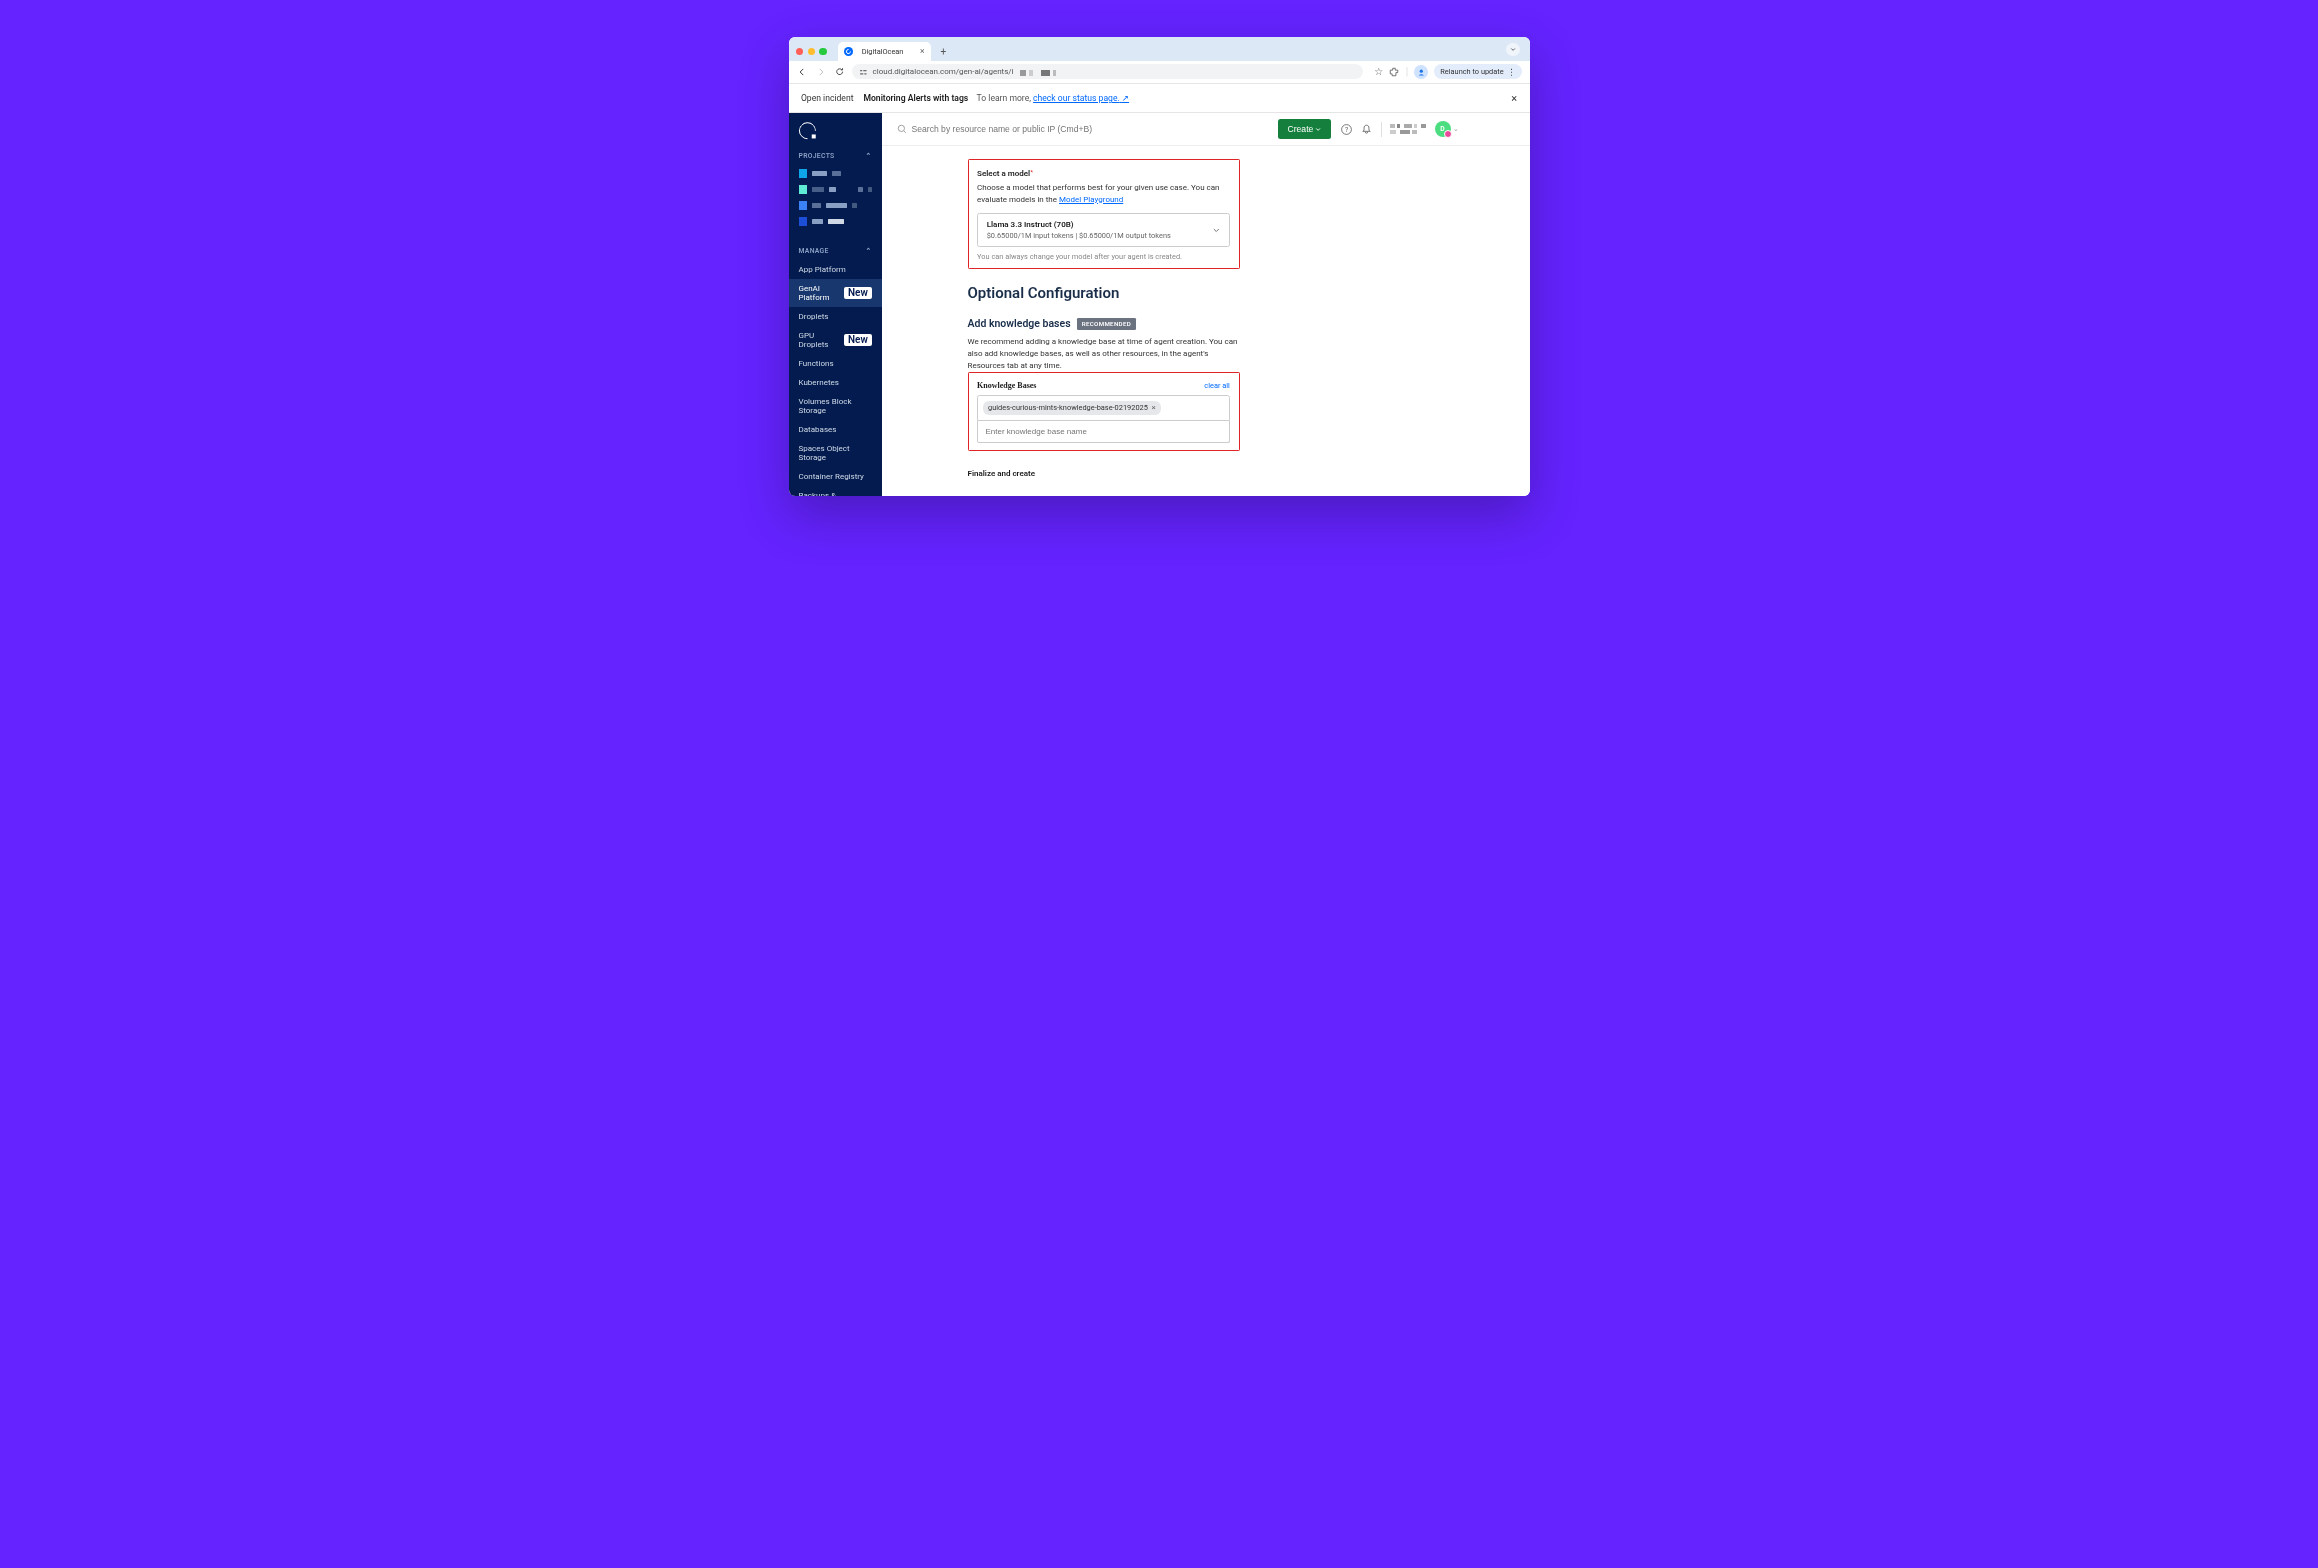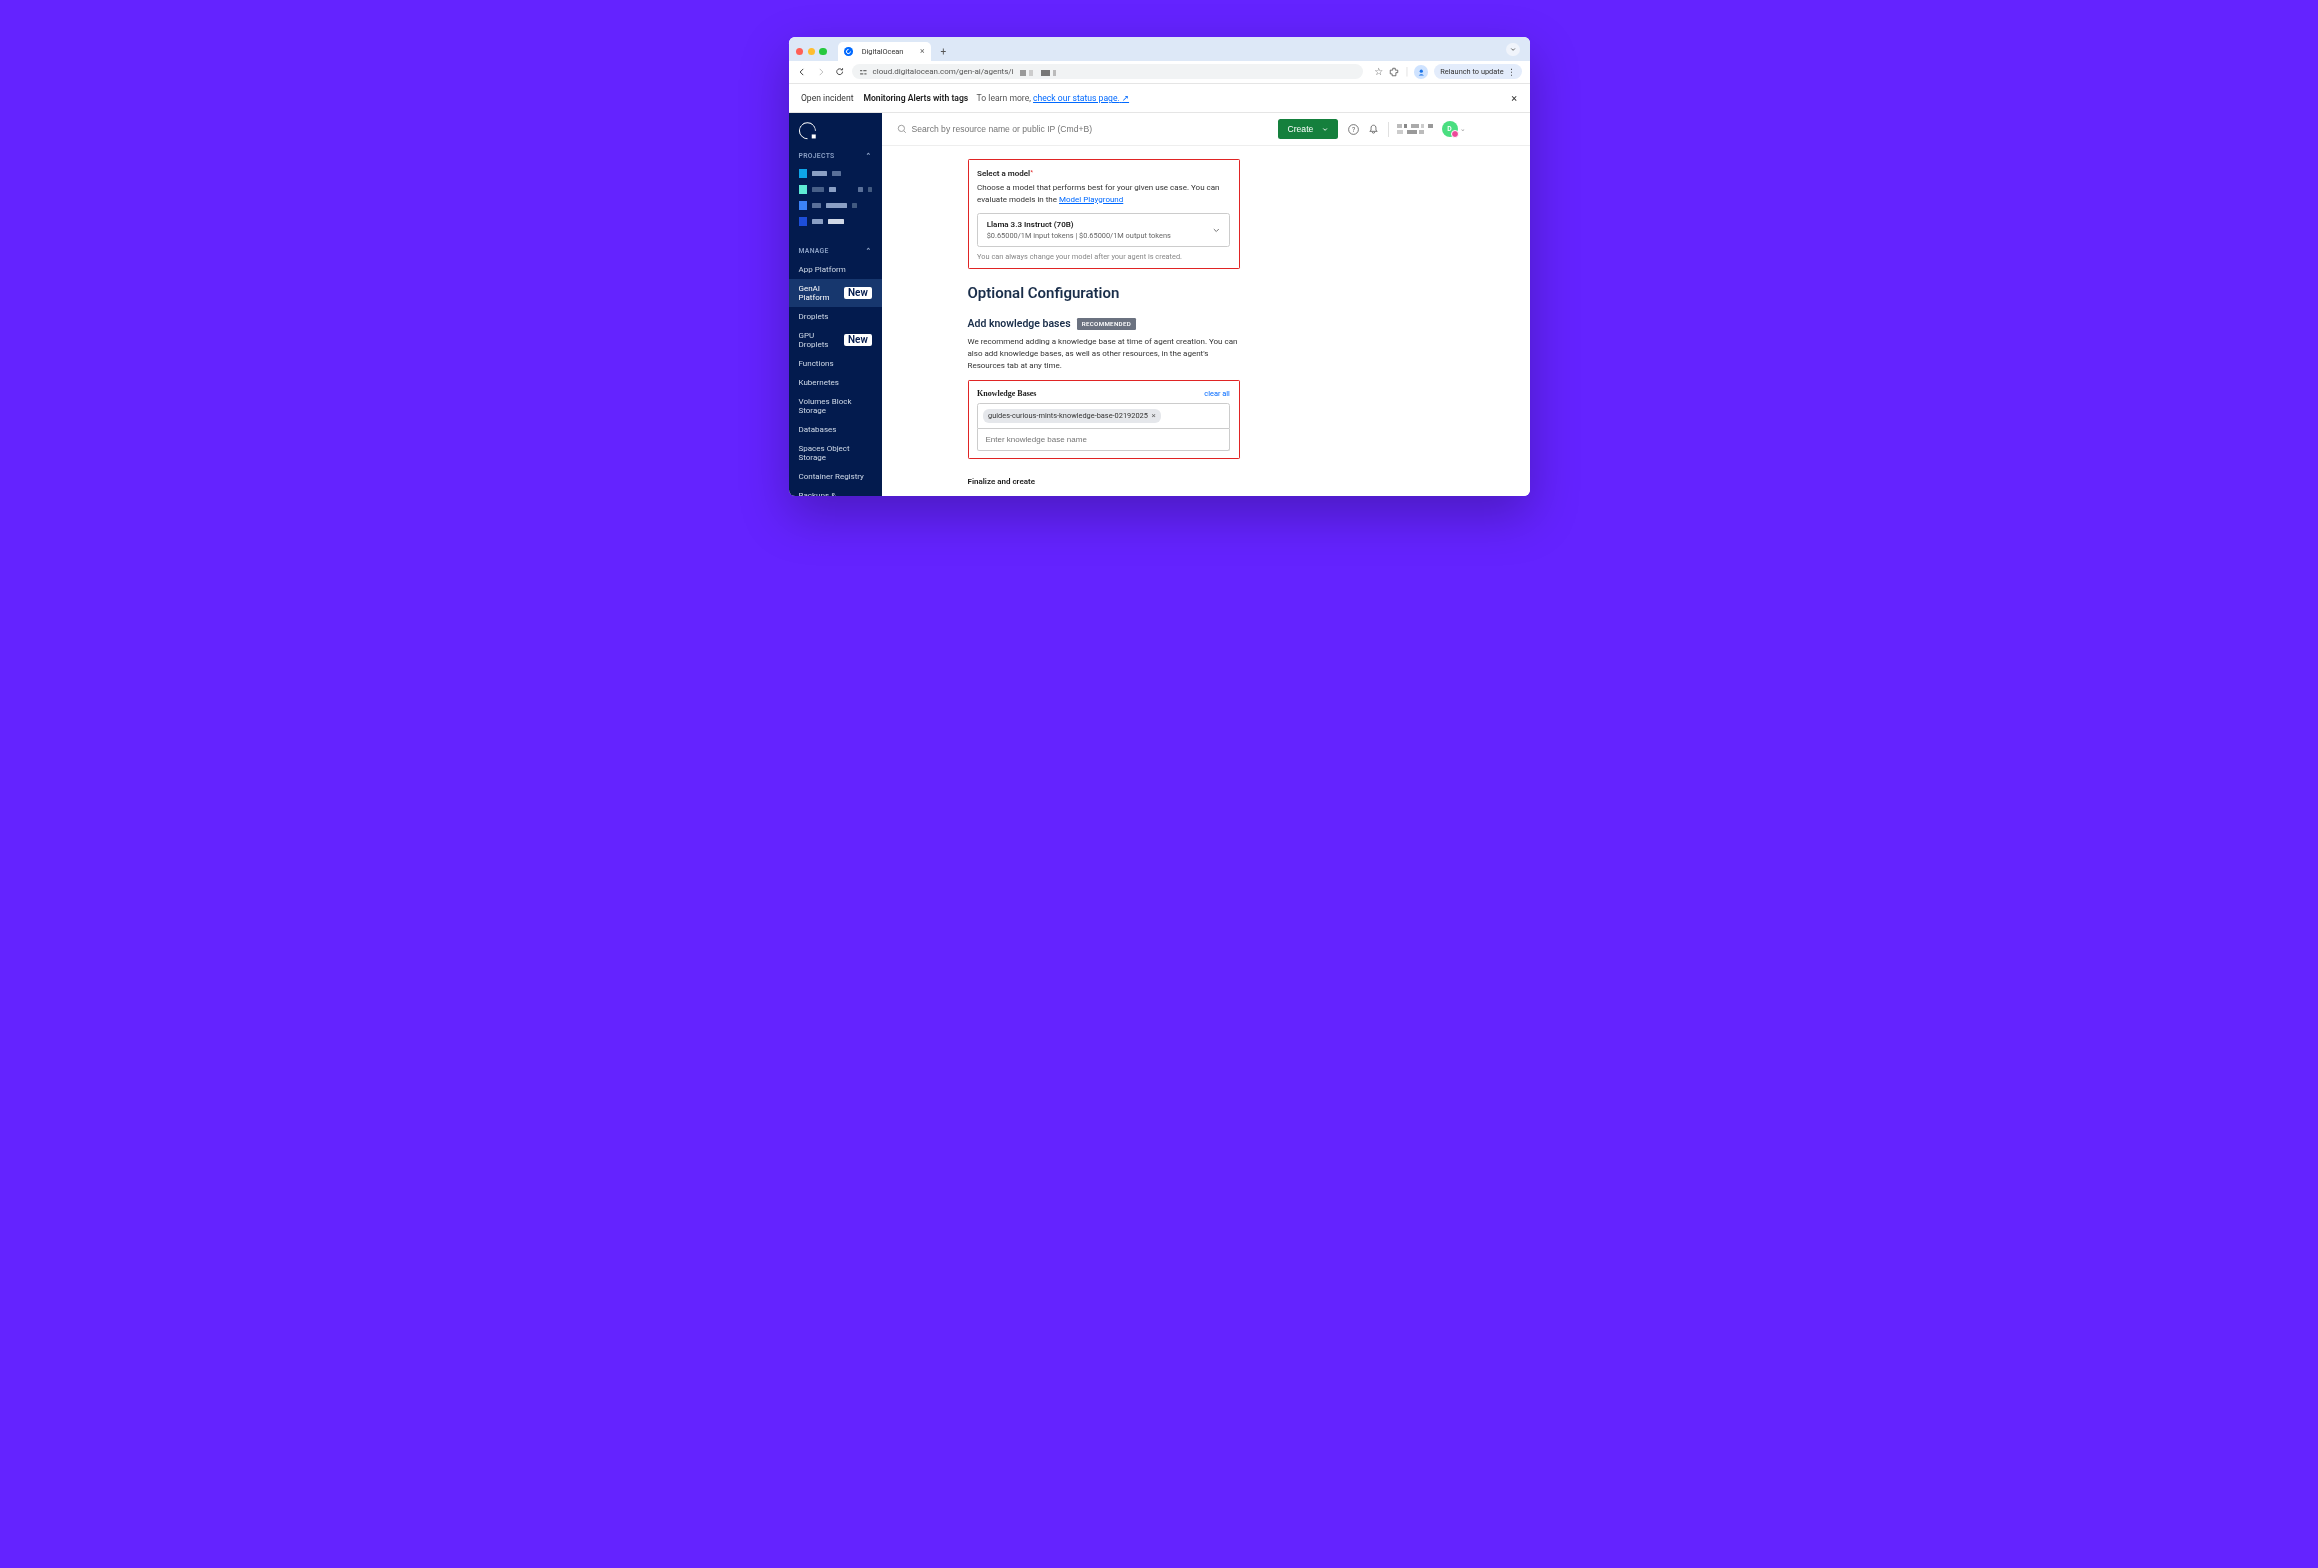--- a/index.html
+++ b/index.html
@@ -229,21 +229,21 @@
 }
 .create-btn {
   background:#15803d;
   color:#fff;
   padding:5px 10px;
   border-radius:2.5px;
   font-size:8.6px;
   font-weight:500;
   display:flex;
   align-items:center;
-  gap:9px;
+  gap:2px;
   cursor:pointer;
   border:none;
 }
 .topbar-icons { display:flex; align-items:center; gap:8.6px; }
 .topbar-icon { color:#555; font-size:10.5px; cursor:pointer; }
 .topbar-sep { width:0.6px; height:15px; background:#e0e0e0; }
 .account-blur {
   display:flex;
   gap:2.5px;
   flex-direction:column;
@@ -617,21 +617,21 @@
             </div>
             <div class="hint-text">You can always change your model after your agent is created.</div>
           </div>
 
           <div class="h2-title">Optional Configuration</div>
 
           <div class="h3-row">
             <span class="h3-title">Add knowledge bases</span>
             <span class="reco-badge">RECOMMENDED</span>
           </div>
-          <div class="section-desc" style="margin-bottom:8px;">We recommend adding a knowledge base at time of agent creation. You can also add knowledge bases, as well as other resources, in the agent's Resources tab at any time.</div>
+          <div class="section-desc" style="margin-bottom:0;">We recommend adding a knowledge base at time of agent creation. You can also add knowledge bases, as well as other resources, in the agent's Resources tab at any time.</div>
 
           <div class="red-box">
             <div class="kb-header">
               <span class="kb-label">Knowledge Bases</span>
               <span class="clear-all">clear all</span>
             </div>
             <div class="kb-chips-box">
               <div class="kb-chip">
                 <span>guides-curious-mints-knowledge-base-02192025</span>
                 <span class="kb-chip-x">×</span>

